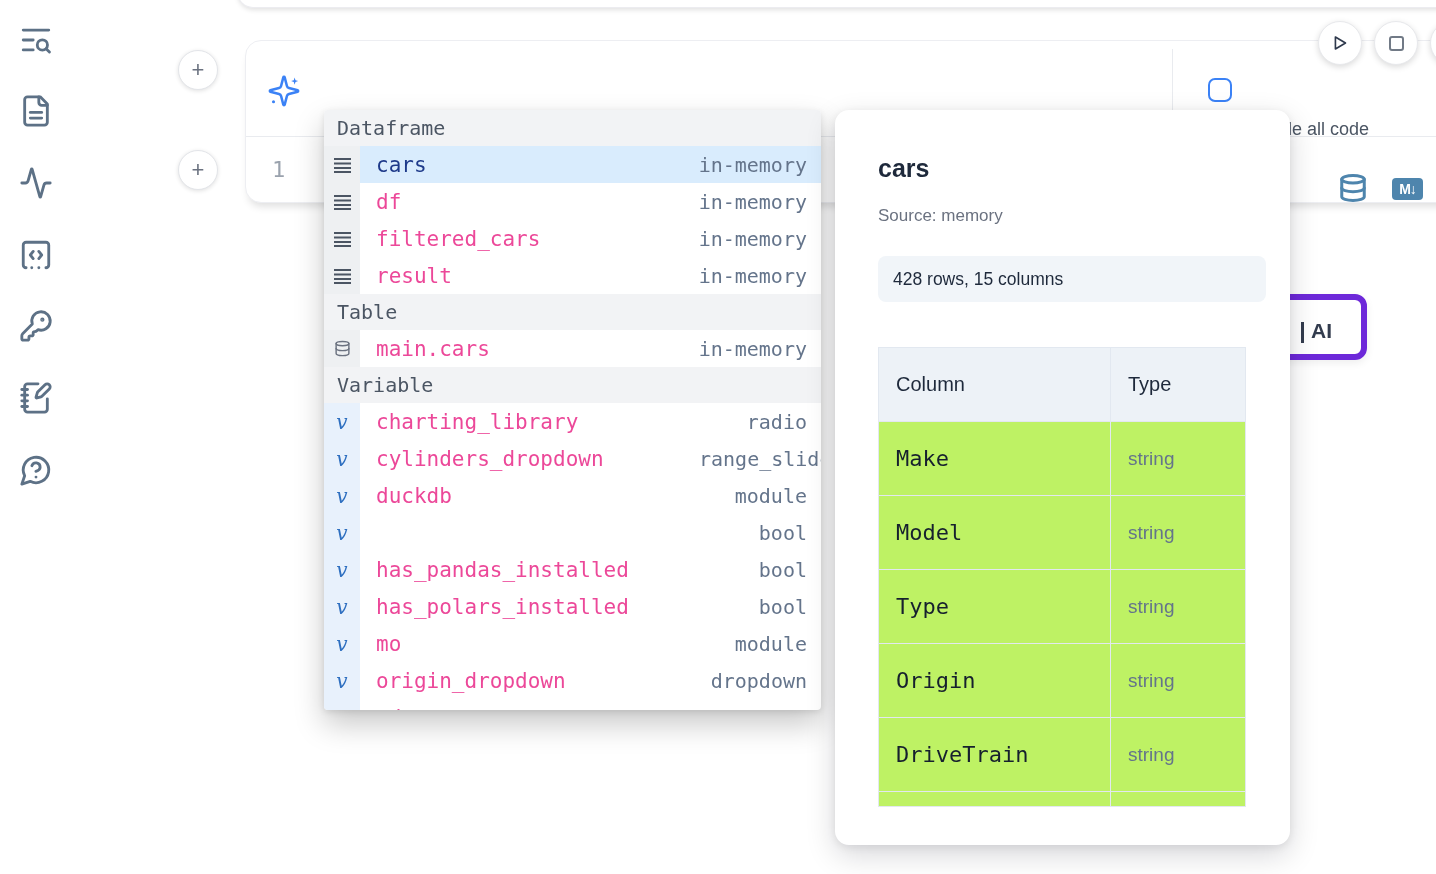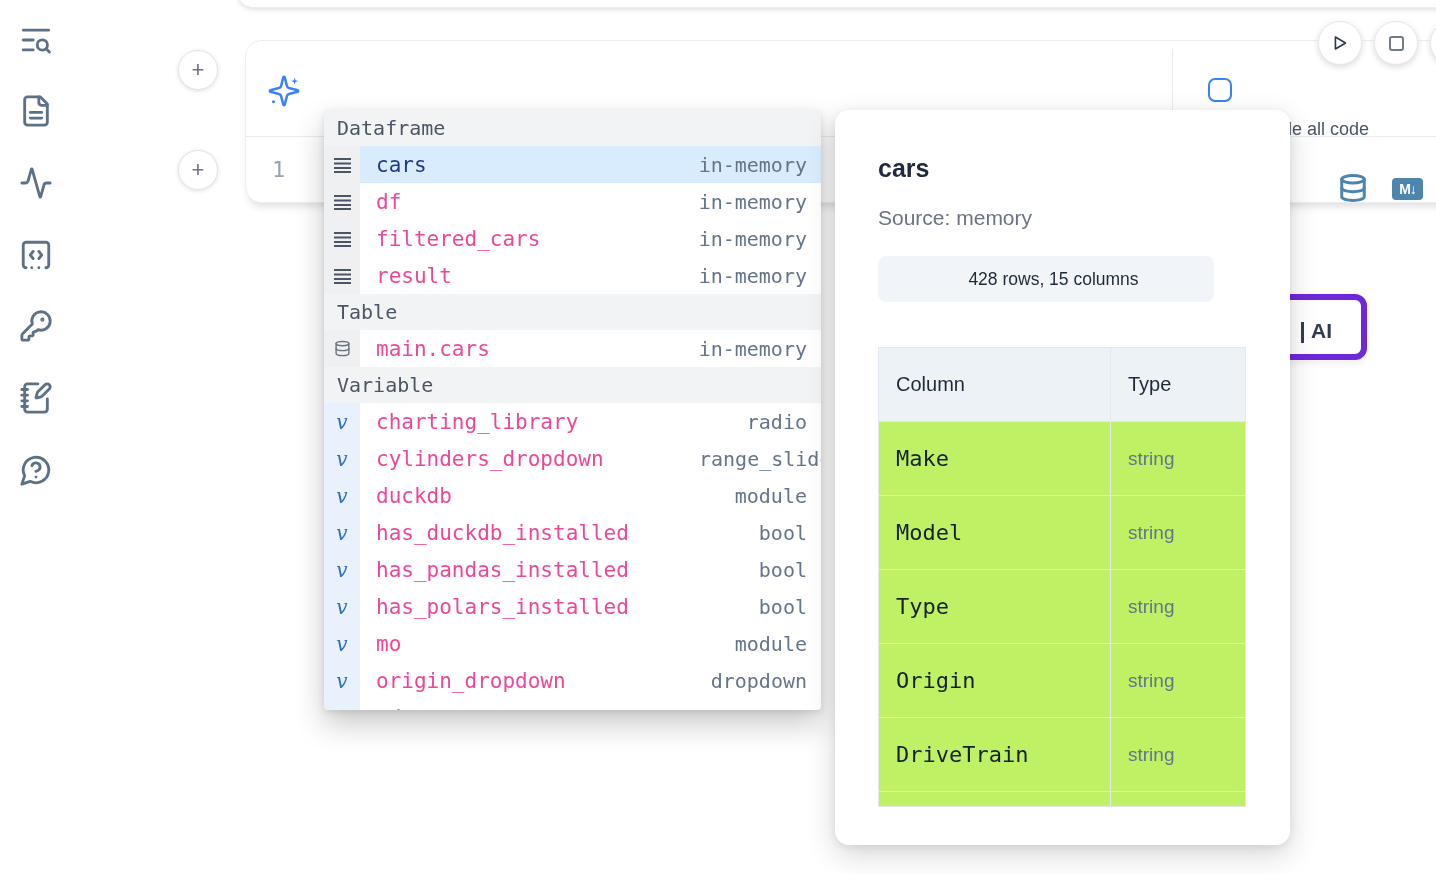--- a/index.html
+++ b/index.html
@@ -59,23 +59,23 @@
   .ac-content.selected { background:#d9ecfd; }
   .ac-name { font-size:21px; color:#ec4899; white-space:nowrap; }
   .ac-content.selected .ac-name { color:#1e3a8a; }
   .ac-type { margin-left:auto; font-size:20px; color:#64748b; white-space:nowrap; }
   .ac-type.clip { max-width:122px; overflow:hidden; margin-right:-14px; }
 
   
   .panel { position:absolute; left:835px; top:110px; width:455px; height:735px; background:#fff;
            border-radius:14px; box-shadow:0 10px 30px rgba(2,8,23,.16), 0 2px 8px rgba(2,8,23,.08); z-index:30; }
   .panel-title { position:absolute; left:43px; top:44px; font-size:25px; font-weight:bold; color:#1e293b; }
-  .panel-source { position:absolute; left:43px; top:96px; font-size:21px; color:#6b7280; }
-  .shape-badge { position:absolute; left:43px; top:146px; width:336px; height:46px; background:#f1f5f9;
-                 border-radius:8px; font-size:17.5px; color:#1e293b; line-height:46px; padding-left:15px;text-align:center; }
+  .panel-source { position:absolute; left:43px; top:96px; font-size:17px; color:#6b7280; }
+  .shape-badge { position:absolute; left:43px; top:146px; width:388px; height:46px; background:#f1f5f9;
+                 border-radius:8px; font-size:17.5px; color:#1e293b; line-height:46px; padding-left:15px; }
   .schema-table { position:absolute; left:43px; top:237px; width:368px; height:460px;
                   border:1px solid #e2e8f0; overflow:hidden; background:#fbfcfd; }
   .schema-row { height:74px; display:flex; border-bottom:1px solid #e2e8f0; background:#bef264; }
   .schema-row.head { background:#edf2f7; }
   .sc-col { width:232px; border-right:1px solid #e2e8f0; display:flex; align-items:center; padding-left:17px; }
   .sc-type { flex:1; display:flex; align-items:center; padding-left:17px; }
   .schema-row.head .sc-col, .schema-row.head .sc-type { font-size:20px; color:#1e293b; }
   .schema-row .colname { font-family:"DejaVu Sans Mono", monospace; font-size:22px; color:#16202e; }
   .schema-row .coltype { font-size:19px; color:#64748b; }
 
@@ -255,21 +255,20 @@
         <div class="ac-content">
           <span class="ac-name">duckdb</span>
           <span class="ac-type">module</span>
         </div>
       </div>
       <div class="ac-item">
         <div class="ac-gutter var">
           <span class="vglyph">v</span>
         </div>
         <div class="ac-content">
-          <span class="ac-name">has_duckdb_installed</span>
           <span class="ac-type">bool</span>
         </div>
       </div>
       <div class="ac-item">
         <div class="ac-gutter var">
           <span class="vglyph">v</span>
         </div>
         <div class="ac-content">
           <span class="ac-name">has_pandas_installed</span>
           <span class="ac-type">bool</span>

